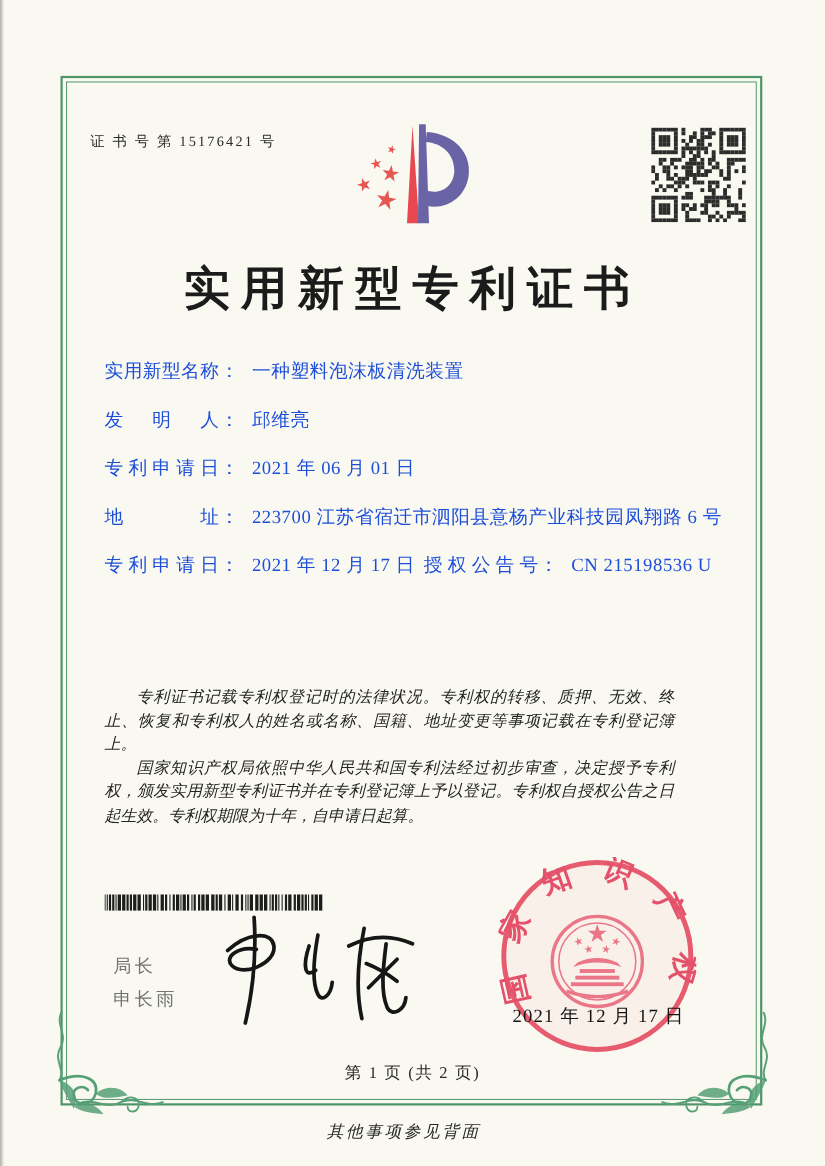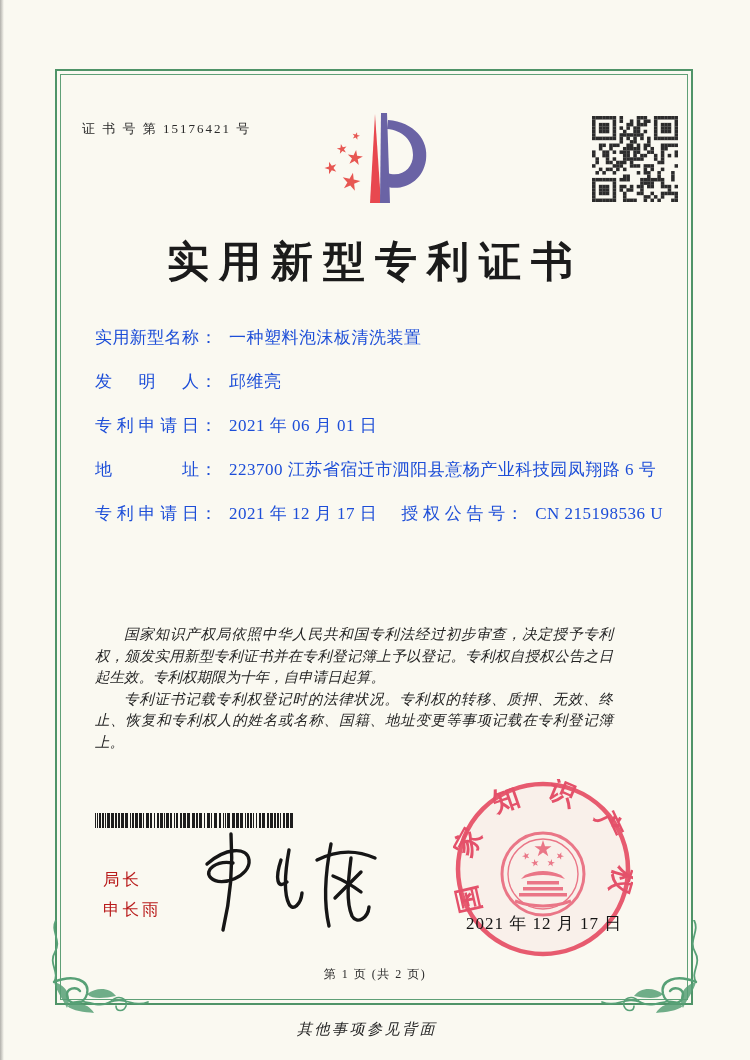--- a/index.html
+++ b/index.html
@@ -13,32 +13,32 @@
   .cert-no{position:absolute;left:82px;top:120px;font-size:13px;letter-spacing:2px;color:#2a2a2a;}
   .logo{position:absolute;left:318px;top:110px;}
   .qr{position:absolute;left:592px;top:116px;}
   .title{position:absolute;left:0;right:0;top:234px;text-align:center;font-size:42px;
         letter-spacing:10px;font-weight:600;color:#1b1b1b;}
   .fields{position:absolute;left:95px;top:326px;width:568px;}
   .row{position:relative;height:44px;font-size:17px;color:#1d4ed8;white-space:nowrap;}
   .lbl{display:inline-block;width:104px;text-align:justify;text-align-last:justify;vertical-align:top;}
   .colon{margin-left:1px;}
   .val{margin-left:12px;letter-spacing:.5px;}
-  .grant-no-group{display:inline-block;margin-left:24px;}
+  .grant-no-group{display:inline-block;margin-left:8px;}
   .grant-no-group .lbl{width:104px;}
   .paras{position:absolute;left:95px;top:624px;width:518px;font-size:14.5px;line-height:21.5px;
         font-style:italic;text-align:justify;color:#242424;}
   .paras p{margin:0;text-indent:2em;}
   .barcode{position:absolute;left:95px;top:813px;}
   .director{position:absolute;left:103px;top:864px;font-family:"Liberation Sans","DejaVu Sans",sans-serif;
-        font-size:16.5px;letter-spacing:3px;color:#b91c1c;line-height:30px;}
+        font-size:16.5px;letter-spacing:3px;color:#737373;line-height:30px;}
   .signature{position:absolute;left:185px;top:830px;}
   .seal{position:absolute;left:453px;top:779px;}
   .seal-date{position:absolute;left:466px;top:912px;font-size:17px;color:#141414;letter-spacing:1px;z-index:5;}
-  .page-indicator{position:absolute;left:0;right:0;top:966px;text-align:center;font-size:12px;
+  .page-indicator{position:absolute;left:0;right:0;top:966px;text-align:center;font-size:15px;
         letter-spacing:1.5px;color:#2a2a2a;}
   .back-note{position:absolute;left:0;right:16px;top:1020px;text-align:center;font-size:15px;
         font-style:italic;letter-spacing:2.5px;color:#262626;}
   .ornament{position:absolute;z-index:6;}
   .orn-left{left:40px;top:920px;}
   .orn-right{left:600px;top:920px;transform:scaleX(-1);}
 </style>
 </head>
 <body>
 
@@ -384,22 +384,22 @@
     </div>
     <div class="row">
       <span class="lbl">地 址</span><span class="colon">：</span><span class="val">223700 江苏省宿迁市泗阳县意杨产业科技园凤翔路 6 号</span>
     </div>
     <div class="row">
       <span class="lbl">专利申请日</span><span class="colon">：</span><span class="val">2021 年 12 月 17 日</span><span class="grant-no-group"><span class="lbl">授权公告号</span><span class="colon">：</span><span class="val">CN 215198536 U</span></span>
     </div>
   </div>
 
   <div class="paras">
+    <p>专利证书记载专利权登记时的法律状况。专利权的转移、质押、无效、终止、恢复和专利权人的姓名或名称、国籍、地址变更等事项记载在专利登记簿上。</p>
     <p>国家知识产权局依照中华人民共和国专利法经过初步审查，决定授予专利权，颁发实用新型专利证书并在专利登记簿上予以登记。专利权自授权公告之日起生效。专利权期限为十年，自申请日起算。</p>
-    <p>专利证书记载专利权登记时的法律状况。专利权的转移、质押、无效、终止、恢复和专利权人的姓名或名称、国籍、地址变更等事项记载在专利登记簿上。</p>
   </div>
 
   <svg class="barcode" id="barcode" width="200" height="15" viewBox="0 0 200 15">
       <rect x="0" y="0" width="1" height="15" fill="#1d1d1d"></rect>
       <rect x="2" y="0" width="1" height="15" fill="#1d1d1d"></rect>
       <rect x="4" y="0" width="2" height="15" fill="#1d1d1d"></rect>
       <rect x="7" y="0" width="2" height="15" fill="#1d1d1d"></rect>
       <rect x="10" y="0" width="1" height="15" fill="#1d1d1d"></rect>
       <rect x="12" y="0" width="3" height="15" fill="#1d1d1d"></rect>
       <rect x="16" y="0" width="3" height="15" fill="#1d1d1d"></rect>

